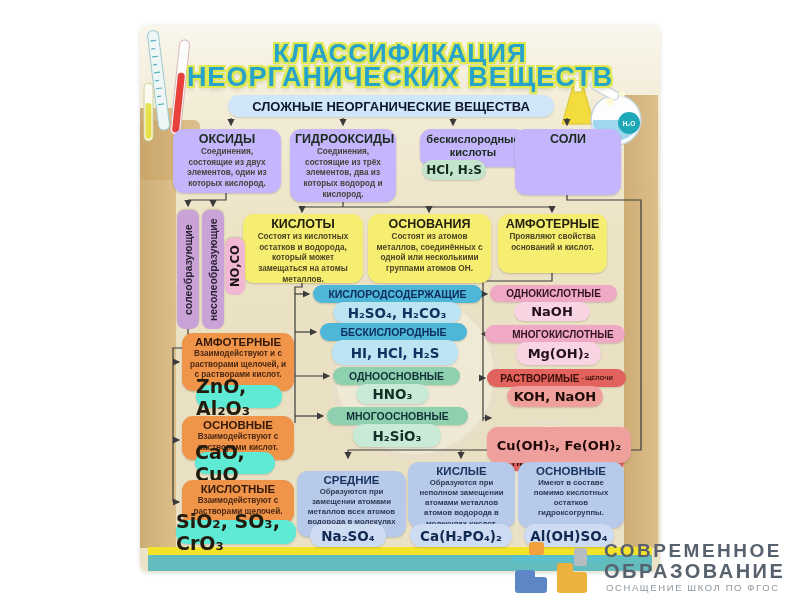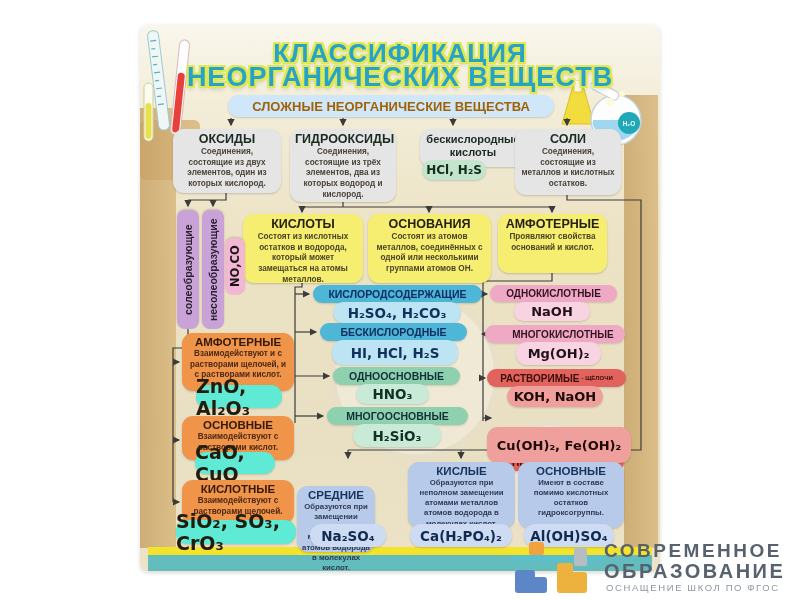--- a/index.html
+++ b/index.html
@@ -8,27 +8,27 @@
   .abs{position:absolute;box-sizing:border-box;}
   
   .poster{left:140px;top:25px;width:520px;height:547px;border-radius:8px;
           background:linear-gradient(180deg,#f9f6ec 0%,#f3edd8 14%,#ece2c4 40%,#e9dfc2 75%,#ece3c8 100%);
           box-shadow:0 1px 4px rgba(0,0,0,.15);}
   .tan{background:linear-gradient(90deg,#c9a468,#d8b87e);opacity:.85;}
   .wm{border-radius:50%;background:rgba(255,255,255,.30);border:6px solid rgba(170,140,90,.10);}
   
   .title-line{width:520px;left:140px;text-align:center;font-weight:bold;color:#27a2c9;letter-spacing:1px;
       text-shadow:-2px -2px 0 #dfe94f,2px -2px 0 #dfe94f,-2px 2px 0 #dfe94f,2px 2px 0 #dfe94f,0 3px 4px rgba(60,60,0,.25);}
-  .banner{background:#cfe7f8;border-radius:13px;color:#a16207;font-weight:bold;font-size:13px;
+  .banner{background:#cfe7f8;border-radius:13px;color:#0f172a;font-weight:bold;font-size:13px;
           display:flex;align-items:center;justify-content:center;box-shadow:0 1px 2px rgba(0,0,0,.15);}
   
   .card{border-radius:11px;padding:3px 5px;text-align:center;box-shadow:0 1px 2px rgba(0,0,0,.18);}
   .card .t{font-weight:bold;}
   .card .d{font-weight:bold;line-height:1.3;margin-top:1px;}
-  .green-card{background:#e5e5e5;}
+  .green-card{background:#c4b5fd;}
   .green-card .t{font-size:12.5px;color:#1b2b20;}
   .green-card .d{font-size:8.2px;color:#4a4339;}
   .yellow-card{background:#f6ee70;}
   .yellow-card .t{font-size:12.5px;color:#24210f;}
   .yellow-card .d{font-size:8.2px;color:#4c4426;}
   .orange-card{background:#ef9449;}
   .orange-card .t{font-size:11.5px;color:#33190a;}
   .orange-card .d{font-size:8.2px;color:#4c2812;}
   .slate-card{background:#b7cae9;}
   .slate-card .t{font-size:11.5px;color:#17335c;}
@@ -165,21 +165,20 @@
   <div class="abs card green-card" style="left:290px;top:129px;width:106px;height:73px;">
     <div class="t">ГИДРООКСИДЫ</div>
     <div class="d">Соединения, состоящие из трёх элементов, два из которых водород и кислород.</div>
   </div>
   <div class="abs card green-card" style="left:400px;top:129px;width:106px;height:38px;padding-top:4px;margin-left:20px;">
     <div class="t" style="font-size:11px;line-height:1.2;color:#1b2b20;">бескислородные кислоты</div>
   </div>
   <div class="abs pill lgreen-pill" style="left:422px;top:160px;width:64px;height:20px;">HCl, H₂S</div>
   <div class="abs card green-card" style="left:515px;top:129px;width:106px;height:66px;">
     <div class="t">СОЛИ</div>
-    <div class="d">Соединения, состоящие из металлов и кислотных остатков.</div>
   </div>
 
   <div class="abs card yellow-card" style="left:243px;top:214px;width:120px;height:69px;">
     <div class="t">КИСЛОТЫ</div>
     <div class="d">Состоят из кислотных остатков и водорода, который может замещаться на атомы металлов.</div>
   </div>
   <div class="abs card yellow-card" style="left:368px;top:214px;width:123px;height:69px;">
     <div class="t">ОСНОВАНИЯ</div>
     <div class="d">Состоят из атомов металлов, соединённых с одной или несколькими группами атомов ОН.</div>
   </div>
@@ -222,21 +221,21 @@
   <div class="abs hdr pink-hdr" style="left:485px;top:325px;width:140px;height:18px;padding-left:16px;">МНОГОКИСЛОТНЫЕ</div>
   <div class="abs pill pink-pill" style="left:516px;top:342px;width:85px;height:23px;">Mg(OH)₂</div>
   <div class="abs hdr red-hdr" style="left:487px;top:369px;width:139px;height:18px;">
     <span>РАСТВОРИМЫЕ</span>
     <span style="font-size:6px;margin-left:2px;">- ЩЁЛОЧИ</span>
   </div>
   <div class="abs pill red-pill" style="left:507px;top:386px;width:96px;height:21px;">KOH, NaOH</div>
   <div class="abs hdr red-hdr" style="left:493px;top:410px;width:131px;height:17px;margin-top:44px;">НЕРАСТВОРИМЫЕ</div>
   <div class="abs pill red-pill" style="left:487px;top:427px;width:144px;height:36px;">Cu(OH)₂, Fe(OH)₂</div>
 
-  <div class="abs card slate-card" style="left:297px;top:486px;width:78px;height:66px;">
+  <div class="abs card slate-card" style="left:297px;top:471px;width:109px;height:66px;">
     <div class="t">СРЕДНИЕ</div>
     <div class="d">Образуются при замещении атомами металлов всех атомов водорода в молекулах кислот.</div>
   </div>
   <div class="abs pill slate-pill" style="left:310px;top:524px;width:76px;height:23px;">Na₂SO₄</div>
   <div class="abs card slate-card" style="left:408px;top:462px;width:107px;height:66px;">
     <div class="t">КИСЛЫЕ</div>
     <div class="d">Образуются при неполном замещении атомами металлов атомов водорода в молекулах кислот.</div>
   </div>
   <div class="abs pill slate-pill" style="left:410px;top:524px;width:102px;height:23px;">Ca(H₂PO₄)₂</div>
   <div class="abs card slate-card" style="left:518px;top:462px;width:106px;height:66px;">

